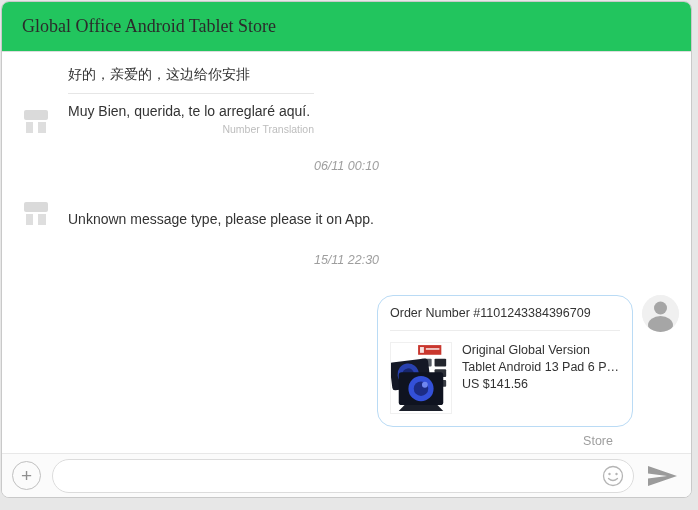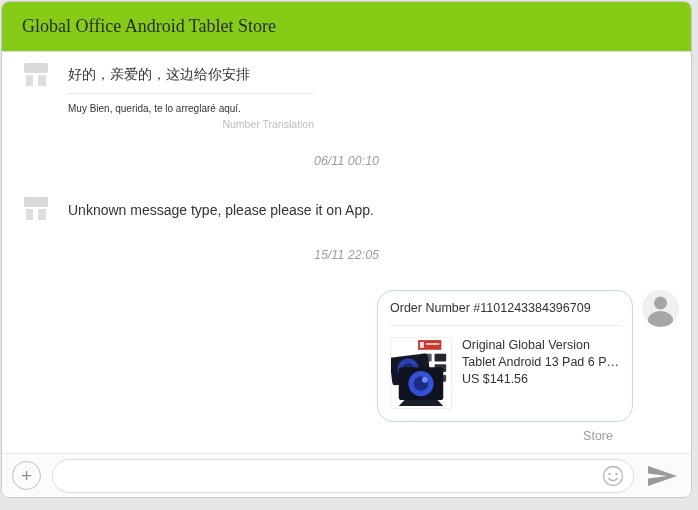--- a/index.html
+++ b/index.html
@@ -21,57 +21,57 @@
     display: flex;
     flex-direction: column;
   }
   
   .header {
     flex: 0 0 50px;
     display: flex;
     align-items: center;
     padding: 0 20px;
     border-bottom: 1px solid #dddddd;
-    background: #84cc16;
+    background: #22c55e;
   }
   .header-title {
     font-family: "Liberation Serif", "DejaVu Serif", serif;
     font-size: 18px;
     color: #2b2b2b;
   }
   
   .chat {
     flex: 1 1 auto;
     background: #ffffff;
     overflow: hidden;
     padding-top: 8px;
   }
   .msg-row {
     display: flex;
-    align-items: flex-start;
+    align-items: flex-end;
     padding: 0 20px;
     gap: 18px;
   }
   .avatar-store {
     flex: 0 0 28px;
     width: 28px; height: 26px;
     margin-top: 2px;
   }
   .msg1-content { width: 246px; }
   .msg-zh {
     font-size: 14px;
     color: #333333;
     padding: 6px 0 9px 0;
   }
   .trans-divider {
     border-top: 1px solid #e6e6e6;
     width: 100%;
   }
   .msg-es {
-    font-size: 10px;
+    font-size: 14px;
     color: #333333;
     padding: 9px 0 4px 0;
   }
   .trans-attribution {
     font-size: 10.5px;
     color: #bdbdbd;
     text-align: right;
   }
   .timestamp {
     text-align: center;
@@ -229,21 +229,21 @@
 
     <div class="msg-row">
       <svg class="avatar-store" viewBox="0 0 28 26">
         <rect x="2" y="1" width="24" height="10" rx="2" fill="#dadada"></rect>
         <rect x="4" y="13" width="20" height="11" fill="#dedede"></rect>
         <rect x="11" y="13" width="5" height="11" fill="#ffffff"></rect>
       </svg>
       <div class="msg2-text">Unknown message type, please please it on App.</div>
     </div>
 
-    <div class="timestamp ts-2">15/11 22:05</div>
+    <div class="timestamp ts-2">15/11 22:30</div>
 
     <div class="order-row">
       <div class="order-card">
         <div class="order-number">Order Number #1101243384396709</div>
         <div class="product">
           <svg class="product-thumb" viewBox="0 0 62 72">
             <rect width="62" height="72" fill="#ffffff"></rect>
             <rect x="28" y="2" width="24" height="10" fill="#c9372e"></rect>
             <rect x="30" y="4" width="4" height="6" fill="#ffffff" opacity="0.85"></rect>
             <rect x="36" y="5" width="14" height="2" fill="#ffffff" opacity="0.7"></rect>

